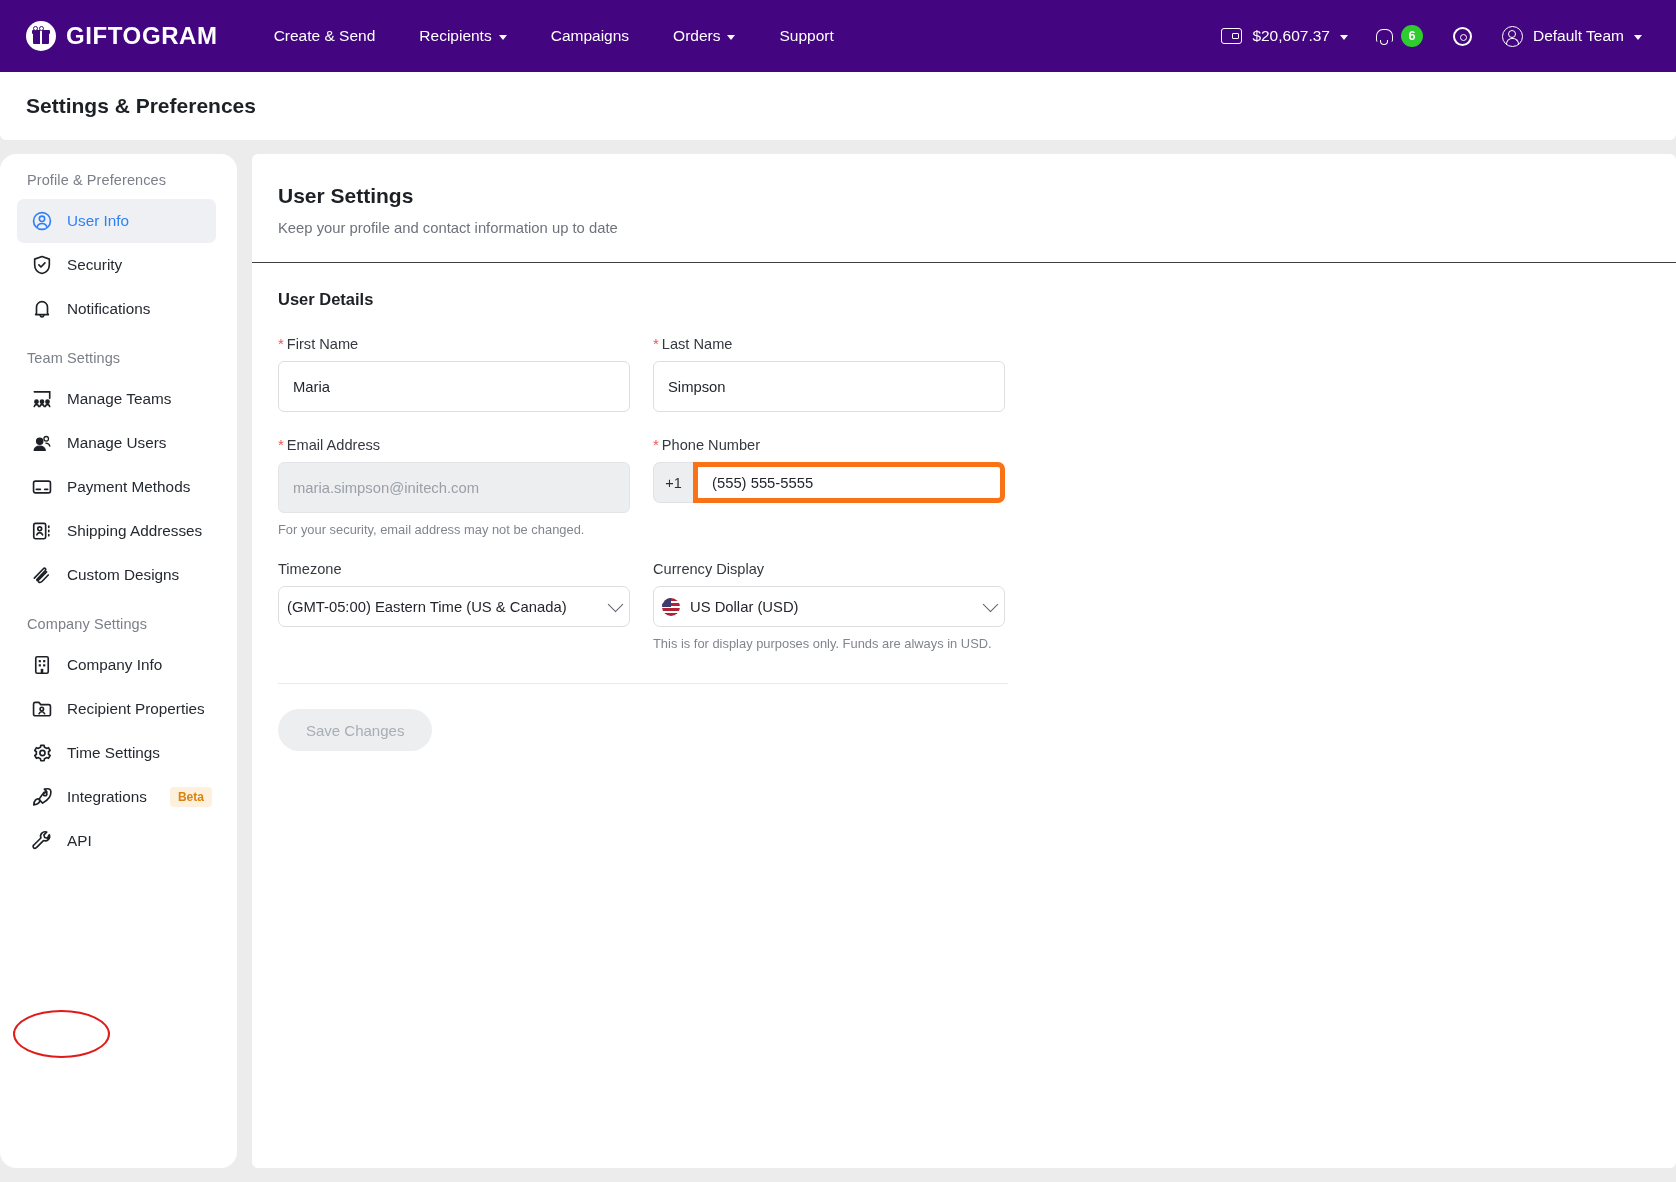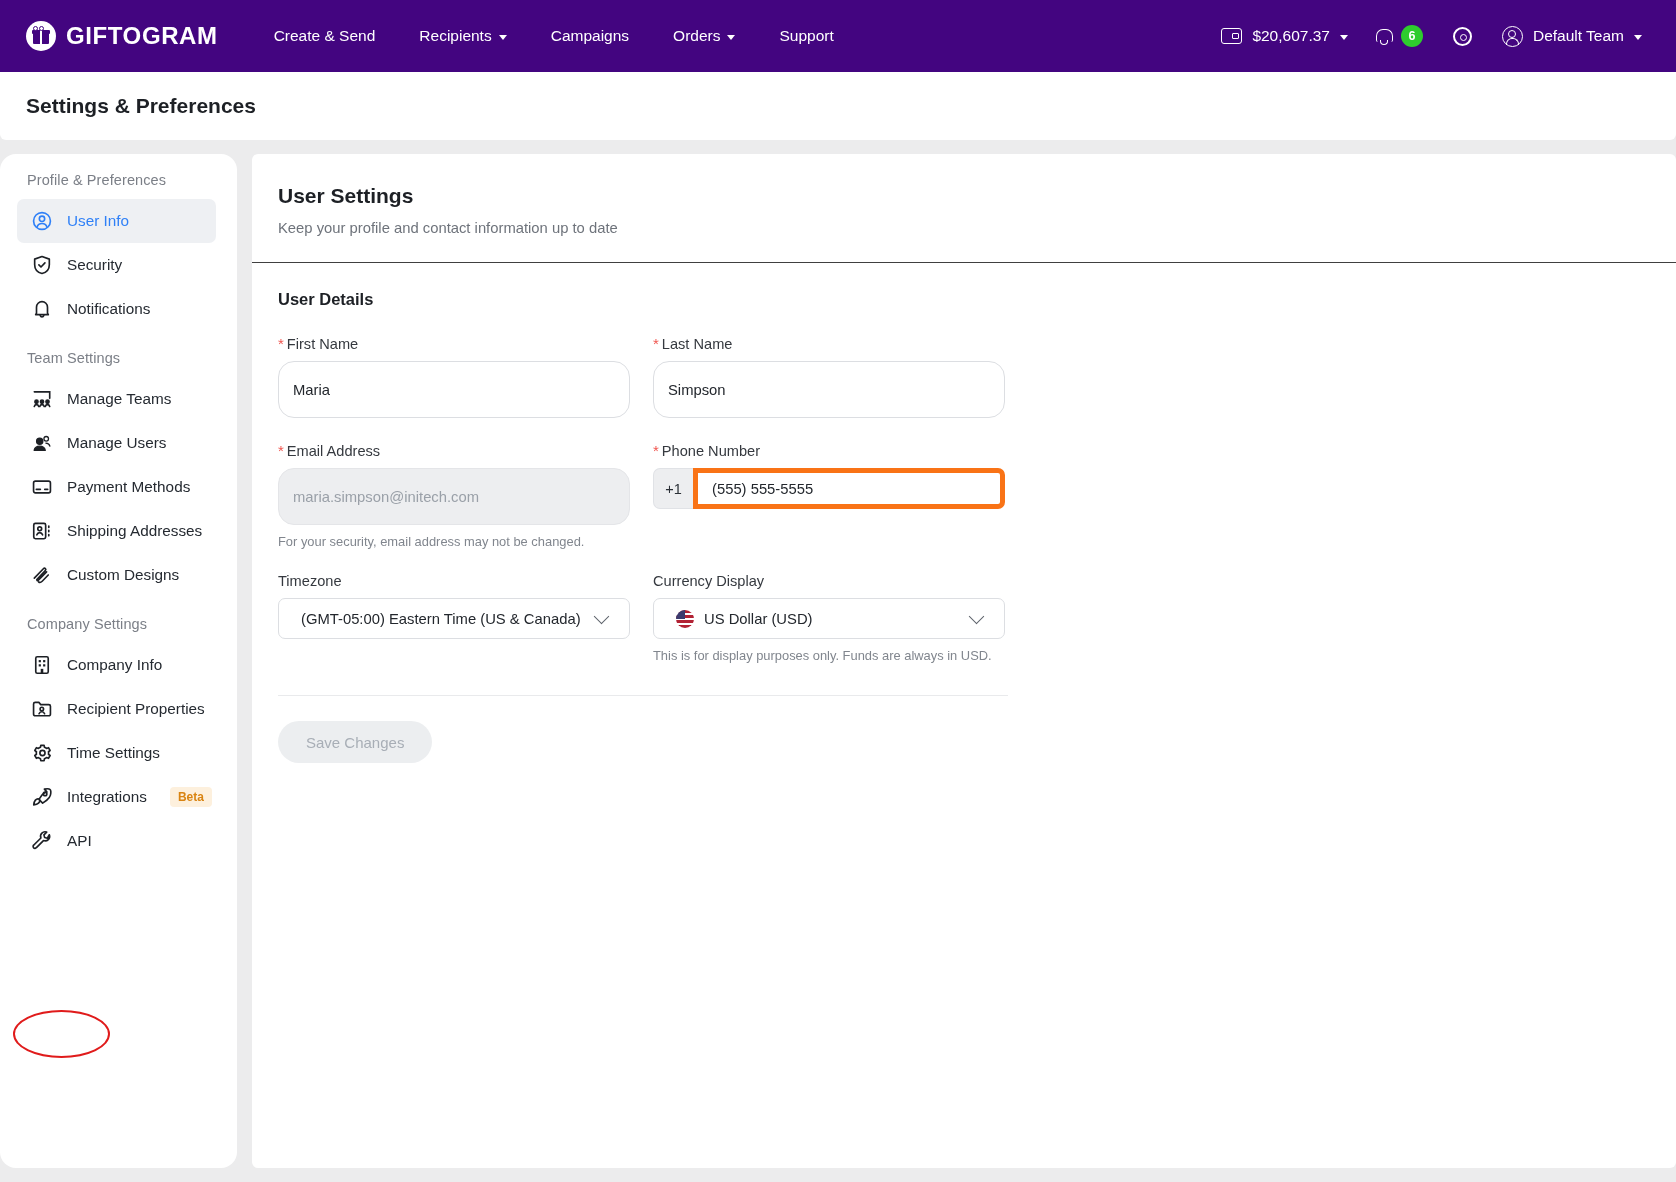--- a/index.html
+++ b/index.html
@@ -176,21 +176,21 @@
     display: grid; grid-template-columns: 352px 352px;
     column-gap: 23px; max-width: 730px;
   }
   .field { margin-bottom: 4px; }
   .label {
     font-size: 14.6px; color: #35393f; margin-bottom: 9px;
     display: flex; align-items: baseline; gap: 3px;
   }
   .req { color: #f0554f; font-size: 15px; }
   .input {
-    width: 100%; height: 57px; border: 1px solid #dcdee2; border-radius: 16px;
+    width: 100%; height: 51px; border: 1px solid #dcdee2; border-radius: 6px;
     background: #fff; font-size: 14.8px; color: #23272d;
     padding: 0 14px; font-family: "Liberation Sans", sans-serif;
     display: flex; align-items: center;
   }
   .input.disabled { background: #edeef0; border-color: #e4e5e8; color: #9aa0a8; }
   .helper { font-size: 12.9px; color: #81868e; margin-top: 9px; }
   .phone-row { display: flex; }
   .phone-prefix {
     height: 41px; min-width: 40px; background: #edeef0;
     border: 1px solid #e0e2e6; border-right: none; border-radius: 7px 0 0 7px;
@@ -198,21 +198,21 @@
     font-size: 14.5px; color: #2b3037;
   }
   .phone-input {
     height: 41px; flex: 1; border: 5px solid #f97316; border-radius: 0 7px 7px 0;
     display: flex; align-items: center; padding: 0 14px;
     font-size: 14.8px; color: #23272d;
   }
   .select {
     width: 100%; height: 41px; border: 1px solid #dcdee2; border-radius: 7px;
     background: #fff; font-size: 14.8px; color: #23272d;
-    padding: 0 22px; display: flex; align-items: center; cursor: pointer;
+    padding: 0 8px; display: flex; align-items: center; cursor: pointer;
   }
   .select .sel-text { flex: 1; display: flex; align-items: center; gap: 10px; }
   .chev {
     width: 11px; height: 11px; border-right: 1.8px solid #5d636b;
     border-bottom: 1.8px solid #5d636b; transform: rotate(45deg);
     margin-top: -5px; flex: 0 0 auto;
   }
   .flag {
     width: 18px; height: 18px; border-radius: 50%; flex: 0 0 auto;
     background:

